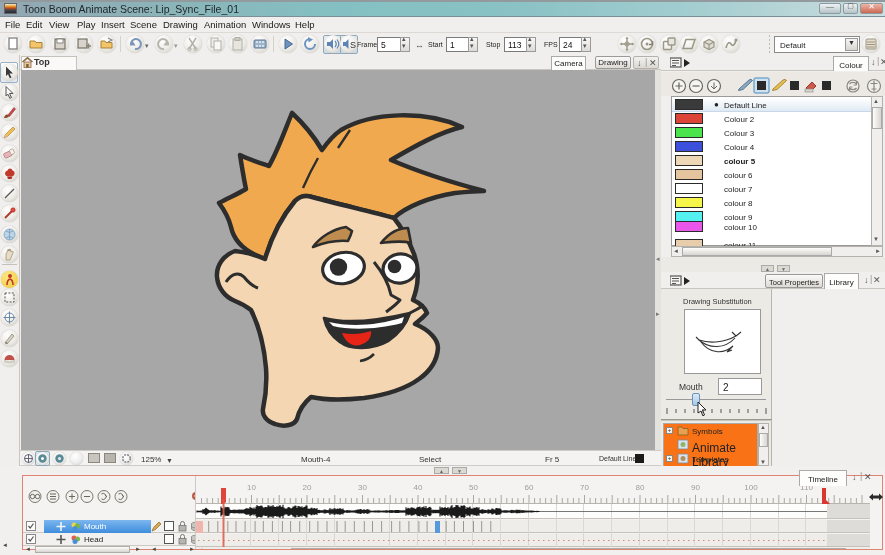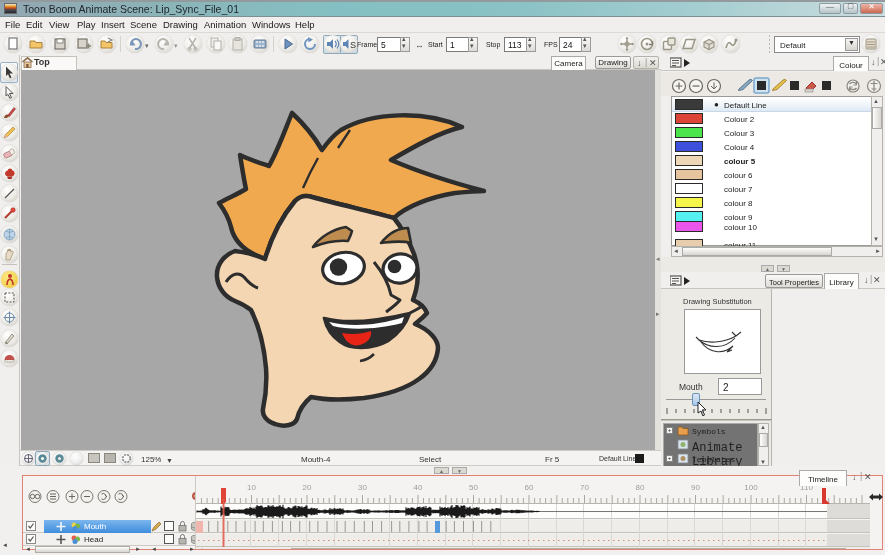--- a/index.html
+++ b/index.html
@@ -636,21 +636,21 @@
           <line x1="47" y1="3" x2="47" y2="7"></line>
           <line x1="56" y1="3" x2="56" y2="7"></line>
           <line x1="65" y1="3" x2="65" y2="7"></line>
           <line x1="74" y1="3" x2="74" y2="7"></line>
           <line x1="83" y1="3" x2="83" y2="7"></line>
           <line x1="92" y1="3" x2="92" y2="7"></line>
           <line x1="101" y1="2" x2="101" y2="8"></line>
         </g>
       </svg>
     <div style="position:absolute;left:0px;top:130px;width:111px;height:2px;background:#c8c5c0;border-top:1px solid #9a978f;"></div>
-    <div style="position:absolute;left:2px;top:134px;width:95px;height:43px;background:#737373;border:1px solid #aaa;border-bottom:none;font-family:Liberation Mono, monospace;">
+    <div style="position:absolute;left:2px;top:134px;width:95px;height:43px;background:#f97316;border:1px solid #aaa;border-bottom:none;">
       <div style="position:absolute;left:2px;top:3px;width:7px;height:7px;background:#f4f3f0;border:1px solid #888;font-size:6px;line-height:5px;text-align:center;color:#333;">+</div>
       <svg style="position:absolute;left:13px;top:1px;" width="12" height="11" viewBox="0 0 12 11">
           <path d="M1 2 L5 2 L6 3.5 L11 3.5 L11 10 L1 10 Z" fill="#e8a050" stroke="#8a5a20" stroke-width="0.8"></path>
         </svg>
       <span style="position:absolute;left:28px;top:3px;font-size:8px;color:#222;">Symbols</span>
       <svg style="position:absolute;left:13px;top:15px;" width="12" height="11" viewBox="0 0 12 11">
           <rect x="1" y="1" width="10" height="9" fill="#d8e4f0" stroke="#888" stroke-width="0.8"></rect>
           <circle cx="6" cy="5.5" r="2.5" fill="#90b468"></circle>
         </svg>
       <span style="position:absolute;left:28px;top:17px;font-size:12px;color:#222;">Animate Library</span>

